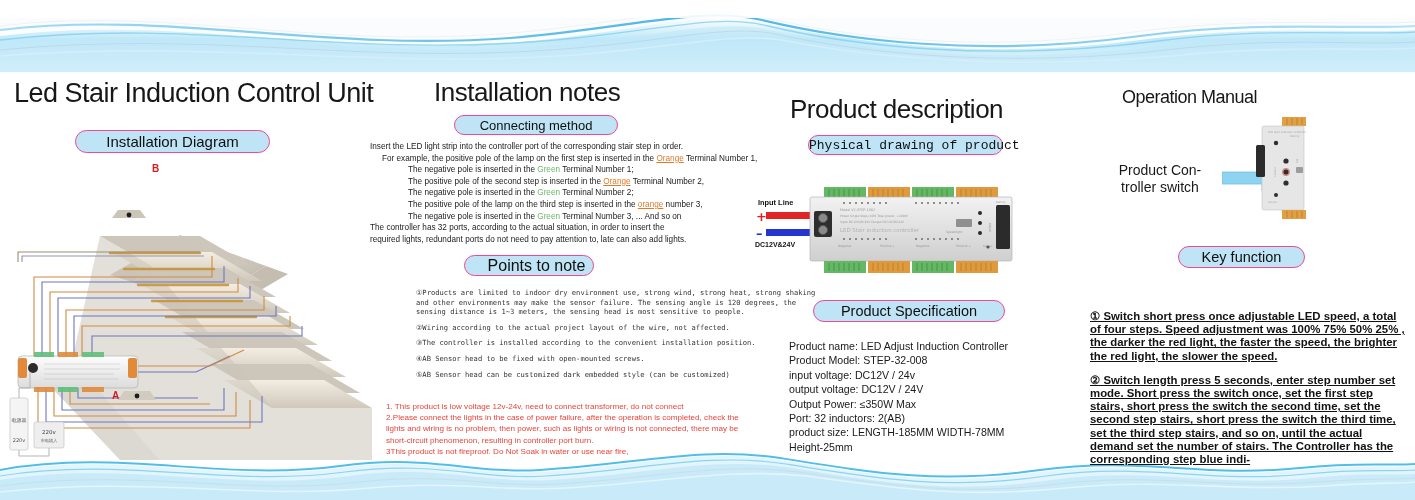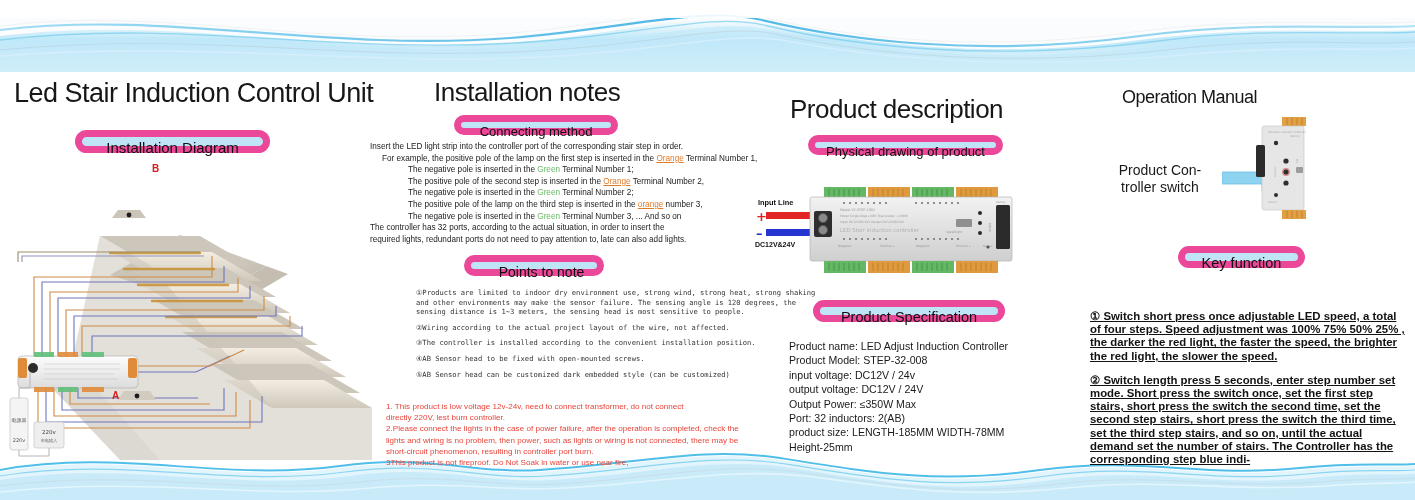--- a/index.html
+++ b/index.html
@@ -15,21 +15,21 @@
   .wave-top{position:absolute;left:0;top:0;width:1415px;height:72px;overflow:hidden;}
   .wave-bottom{position:absolute;left:0;bottom:0;width:1415px;height:58px;overflow:hidden;}
 
   
   .hdr{
     position:absolute;font-weight:400;color:#171717;
     font-family:"Liberation Sans", sans-serif;
     white-space:nowrap;letter-spacing:-0.5px;
   }
   .pill{
-    position:absolute;background:#bfe4f5;border:7px solid #ec4899;
+    position:absolute;background:#bfe4f5;border:1px solid #ec4899;
     border-radius:16px;color:#101010;text-align:center;
     font-family:"Liberation Sans", sans-serif;white-space:nowrap;
     box-sizing:border-box;
   }
 
   
   .notes{position:absolute;font-size:8.2px;color:#222;line-height:11.6px;white-space:nowrap;}
   .notes .ind1{padding-left:12px;}
   .notes .ind2{padding-left:38px;}
   .orange{color:#e07b2a;text-decoration:underline;}
@@ -231,42 +231,41 @@
       <div class="ind1"><span>For example, the positive pole of the lamp on the first step is inserted in the </span><span class="orange">Orange</span><span> Terminal Number 1,</span></div>
       <div class="ind2"><span>The negative pole is inserted in the </span><span class="green">Green</span><span> Terminal Number 1;</span></div>
       <div class="ind2"><span>The positive pole of the second step is inserted in the </span><span class="orange">Orange</span><span> Terminal Number 2,</span></div>
       <div class="ind2"><span>The negative pole is inserted in the </span><span class="green">Green</span><span> Terminal Number 2;</span></div>
       <div class="ind2"><span>The positive pole of the lamp on the third step is inserted in the </span><span class="orange">orange</span><span> number 3,</span></div>
       <div class="ind2"><span>The negative pole is inserted in the </span><span class="green">Green</span><span> Terminal Number 3, ... And so on</span></div>
       <div class=""><span>The controller has 32 ports, according to the actual situation, in order to insert the</span></div>
       <div class=""><span>required lights, redundant ports do not need to pay attention to, late can also add lights.</span></div>
     </div>
 
-  <div class="pill" style="left:464px;top:255px;width:140px;height:21px;line-height:20px;font-size:14px;padding-left:15px;">Points to note</div>
+  <div class="pill" style="left:464px;top:255px;width:130px;height:21px;line-height:20px;font-size:16px;padding-left:15px;">Points to note</div>
 
   <div class="ptn" id="points-list" style="left:380px;top:288px;">
       <p>①Products are limited to indoor dry environment use, strong wind, strong heat, strong shaking and other environments may make the sensor failure. The sensing angle is 120 degrees, the sensing distance is 1~3 meters, the sensing head is most sensitive to people.</p>
       <p>②Wiring according to the actual project layout of the wire, not affected.</p>
       <p>③The controller is installed according to the convenient installation position.</p>
       <p>④AB Sensor head to be fixed with open-mounted screws.</p>
       <p>⑤AB Sensor head can be customized dark embedded style (can be customized)</p>
     </div>
 
   <div class="redwarn" id="warning-list" style="left:386px;top:401px;">
       <p>1. This product is low voltage 12v-24v, need to connect transformer, do not connect</p>
-      <p> directly 220V, lest burn controller.</p>
       <p>2.Please connect the lights in the case of power failure, after the operation is completed, check the</p>
       <p> lights and wiring is no problem, then power, such as lights or wiring is not connected, there may be</p>
       <p>short-circuit phenomenon, resulting in controller port burn.</p>
       <p>3This product is not fireproof. Do Not Soak in water or use near fire,</p>
     </div>
 
   <div class="hdr" style="left:790px;top:94px;font-size:26px;">Product description</div>
 
-  <div class="pill" style="left:808px;top:135px;width:195px;height:20px;line-height:19px;font-size:13px;">Physical drawing of product</div>
+  <div class="pill" style="left:808px;top:135px;width:195px;height:20px;line-height:19px;font-size:13px;font-family:Liberation Mono, monospace;">Physical drawing of product</div>
 
   <div class="inlabel" style="left:758px;top:198px;">Input Line</div>
   <div style="position:absolute;left:752px;top:207px;width:70px;height:36px;">
     <svg width="70" height="36" viewBox="0 0 70 36">
       <text x="4" y="14" font-size="13" fill="#e02020" font-weight="bold" font-family="DejaVu Sans, sans-serif">+</text>
       <rect x="14" y="5" width="44" height="7" fill="#e12424"></rect>
       <text x="4" y="31" font-size="13" fill="#2233cc" font-weight="bold" font-family="DejaVu Sans, sans-serif">–</text>
       <rect x="14" y="22" width="44" height="7" fill="#2436cf"></rect>
     </svg>
   </div>

